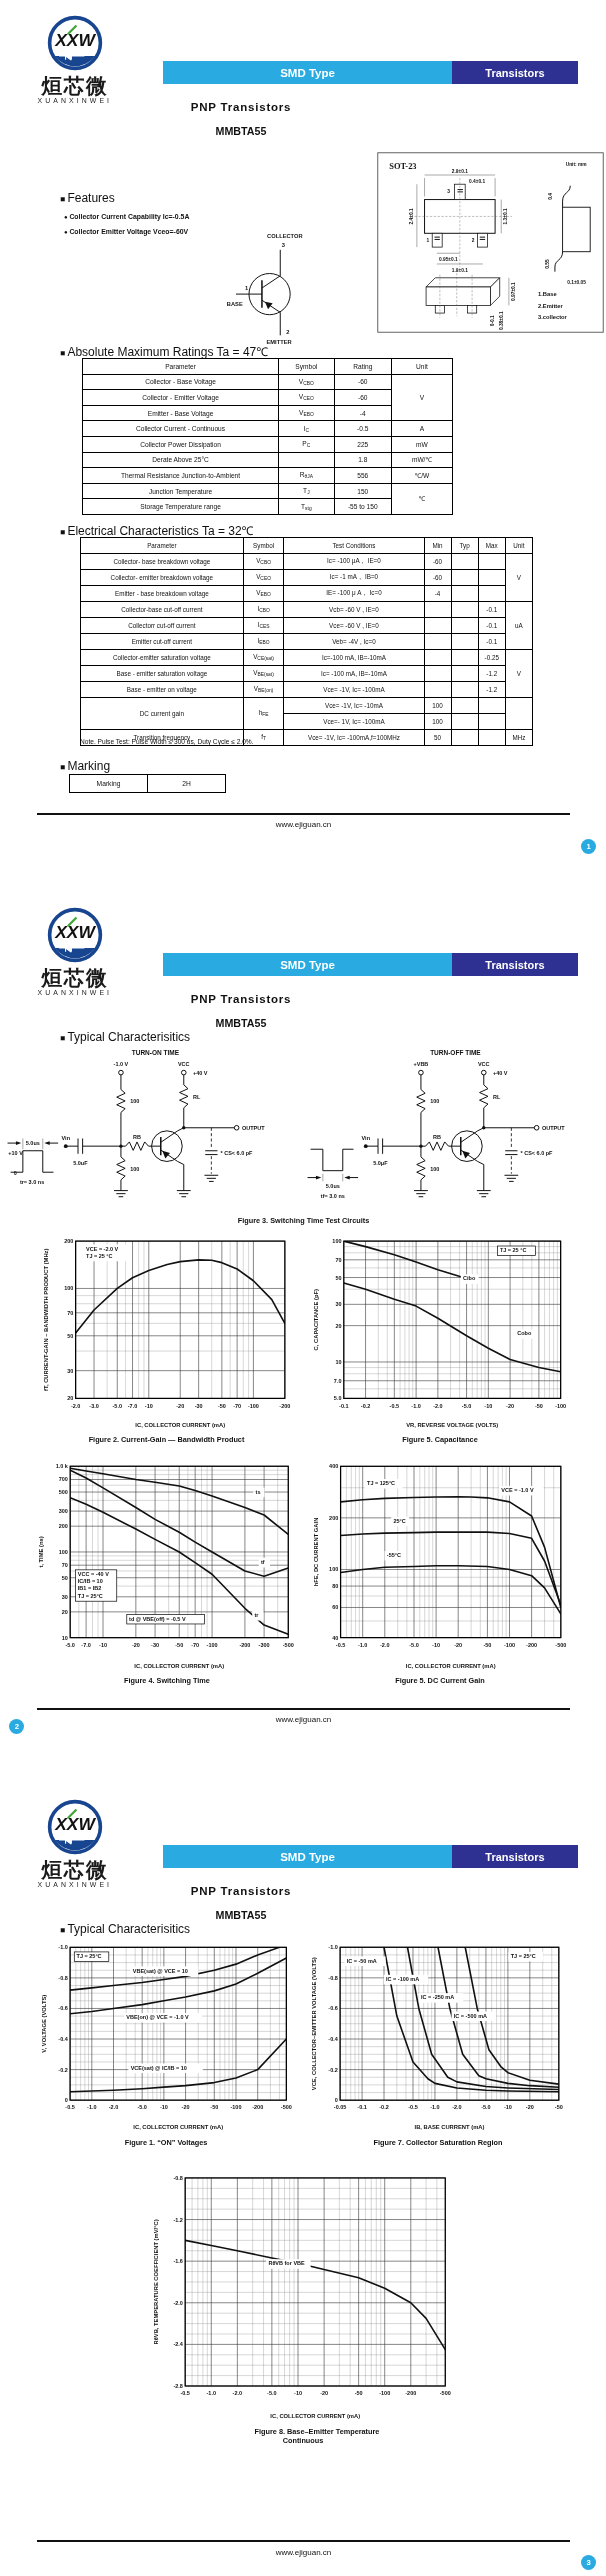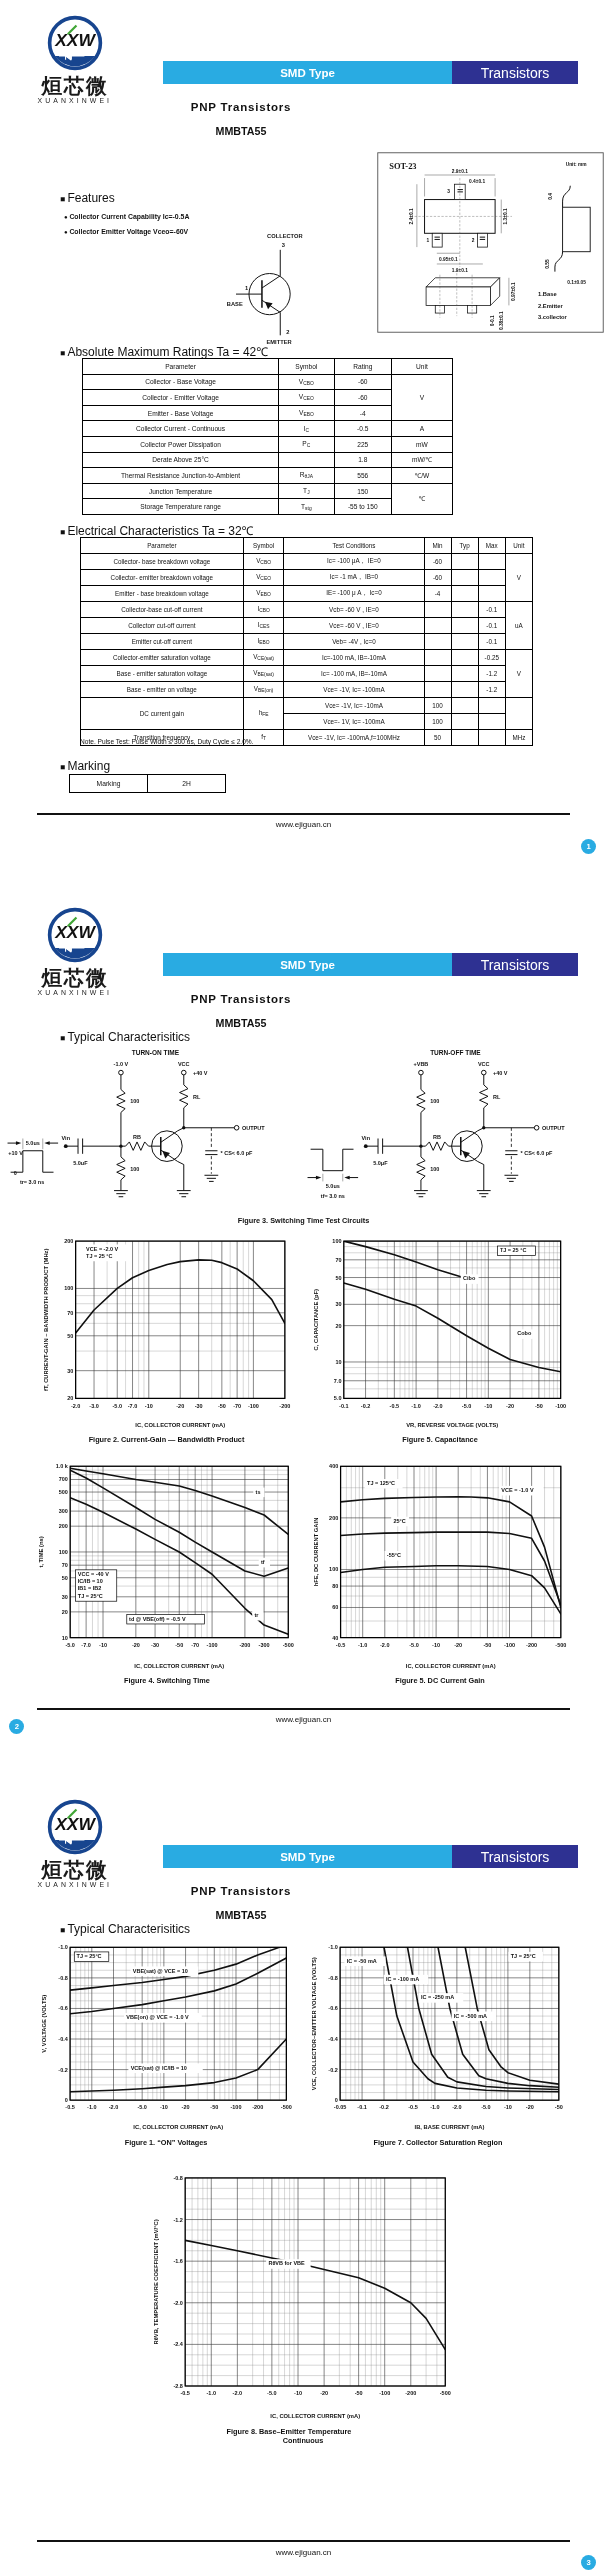--- a/index.html
+++ b/index.html
@@ -4,21 +4,21 @@
 <style>
   html,body{margin:0;padding:0;background:#fff}
   body{width:607px;font-family:"Liberation Sans",sans-serif;color:#111}
   .page{position:relative;width:607px;overflow:hidden;background:#fff}
   
   .logo-wrap{position:absolute;left:13.8px;top:13.8px;width:122px;text-align:center}
   .logo-cn{font-size:20.7px;font-weight:bold;letter-spacing:1.5px;line-height:1.05;color:#1a1a1a}
   .logo-en{font-size:6.9px;letter-spacing:3.1px;color:#222;margin-top:0.8px}
   .banner{position:absolute;left:163px;top:61px;width:415px;height:23px;display:flex}
   .banner-cyan{width:289px;background:var(--cyan);color:#fff;font-weight:bold;font-size:11.5px;display:flex;align-items:center;justify-content:center}
-  .banner-navy{flex:1;background:var(--navy);color:#fff;font-weight:normal;font-size:14px;display:flex;align-items:center;justify-content:center}
+  .banner-navy{flex:1;background:var(--navy);color:#fff;font-weight:bold;font-size:11px;display:flex;align-items:center;justify-content:center}
   .ptitle{position:absolute;left:107px;top:101px;width:268px;text-align:center;font-weight:bold;font-size:11.5px;letter-spacing:0.8px}
   .pnum{position:absolute;left:107px;top:125px;width:268px;text-align:center;font-weight:bold;font-size:10.7px}
   
   .sqh{position:absolute;font-size:12px;color:#111}
   .sqh::before{content:"■ ";font-size:8.4px}
   .feat{font-size:6.9px;font-weight:bold;margin-bottom:8.4px}
   .feat::before{content:"● ";font-size:6.1px}
   
   table.dt{position:absolute;border-collapse:collapse;border:1.5px solid #000;background:#fff}
   table.dt td,table.dt th{border:0.8px solid #000;font-weight:normal;text-align:center;padding:0.8px 3.1px}
@@ -138,21 +138,21 @@
         <path class="cdash" d="M82 160 V216 M124 160 V216 M104 158 V214"></path>
         <path class="thin" d="M172 164 V200"></path>
         <text class="pk6" transform="rotate(-90 180 182)" x="180" y="182" text-anchor="middle">0.97±0.1</text>
         <text class="pk6" transform="rotate(-90 152 220)" x="152" y="220" text-anchor="middle">0-0.1</text>
         <text class="pk6" transform="rotate(-90 164 220)" x="164" y="220" text-anchor="middle">0.38±0.1</text>
         <text class="pk7" x="210" y="188">1.Base</text>
         <text class="pk7" x="210" y="203">2.Emitter</text>
         <text class="pk7" x="210" y="218">3.collector</text>
       </svg></div>
 
-  <div class="sqh" style="left:60px;top:343px"><span>Absolute Maximum Ratings Ta = 42℃</span></div>
+  <div class="sqh" style="left:60px;top:343px"><span>Absolute Maximum Ratings Ta = 47℃</span></div>
   <table class="dt" id="absmax" style="left:82px;top:358px;width:371px">
       <tbody>
         <tr>
           <th>Parameter</th>
           <th>Symbol</th>
           <th>Rating</th>
           <th>Unit</th>
         </tr>
         <tr>
           <td class="l" style="width:53%">Collector - Base Voltage</td>
@@ -1054,20 +1054,20 @@
         <text class="tick" x="43" y="67.0" text-anchor="end">-1.2</text>
         <text class="tick" x="43" y="121.4" text-anchor="end">-1.6</text>
         <text class="tick" x="43" y="175.8" text-anchor="end">-2.0</text>
         <text class="tick" x="43" y="230.2" text-anchor="end">-2.4</text>
         <text class="tick" x="43" y="284.6" text-anchor="end">-2.8</text>
         <text class="axl" x="216" y="324" text-anchor="middle">IC, COLLECTOR CURRENT (mA)</text>
         <text class="axl" transform="rotate(-90 10 146)" x="10" y="146" text-anchor="middle">RθVB, TEMPERATURE COEFFICIENT (mV/°C)</text>
         <rect x="151.8" y="116.24" width="58.199999999999996" height="12.5" fill="#fff"></rect>
         <text class="an" x="154.8" y="124.24">RθVB for VBE</text>
       </svg></div>
-  <div class="cap" style="left:136px;width:306px;top:643px">Figure 8. Base–Emitter Temperature</div>
+  <div class="cap" style="left:164px;width:306px;top:643px">Figure 8. Base–Emitter Temperature</div>
   <div class="cap" style="left:150px;width:306px;top:652px">Continuous</div>
 
   <div class="frule" style="top:756px"></div>
   <div class="furl" style="top:764px">www.ejiguan.cn</div>
   <div class="ball" style="right:10.7px;top:771px">3</div>
 </div>
 
 
 </body></html>

